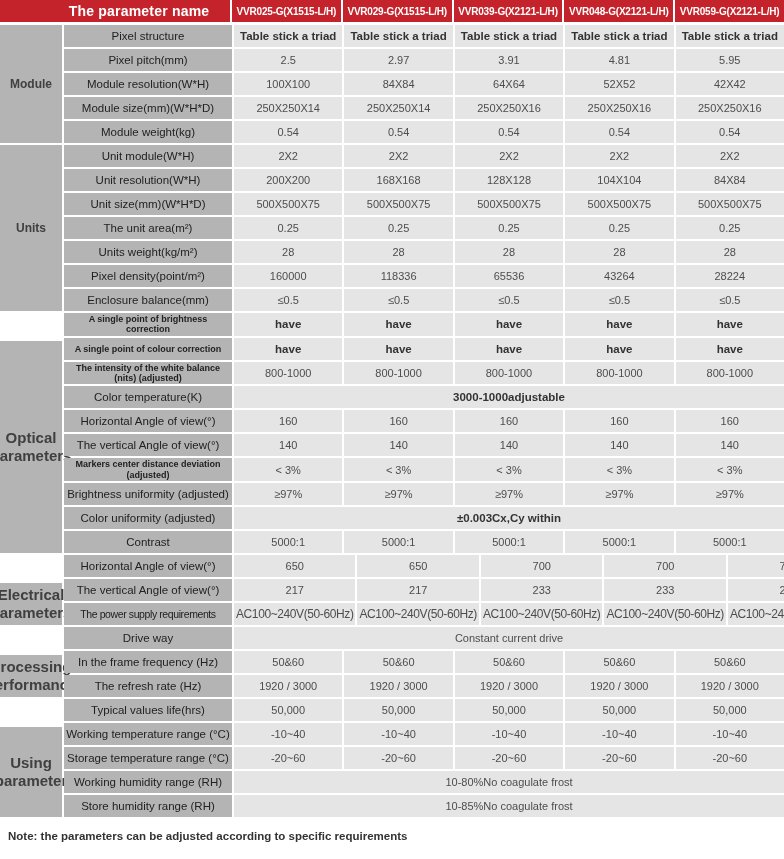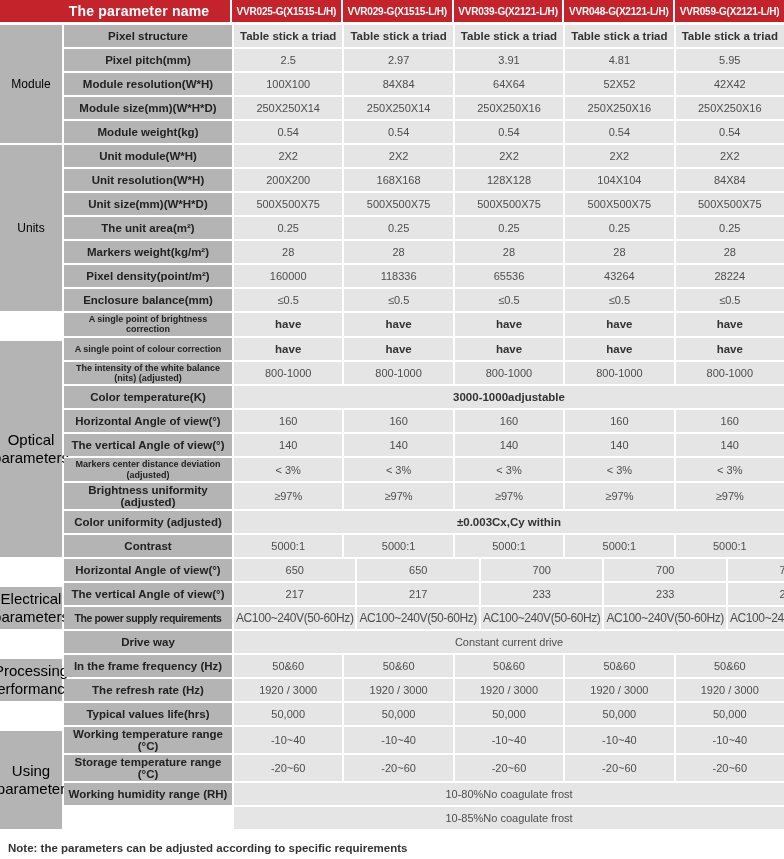--- a/index.html
+++ b/index.html
@@ -25,35 +25,35 @@
     min-height: 22px;
     display: flex; align-items: center; justify-content: center;
     font-size: 10px; font-weight: 700;
     letter-spacing: -0.2px;
     white-space: nowrap;
   }
   .hcell.first { font-size: 14px; letter-spacing: 0.2px; padding-left: 48px; }
 
   .scell {
     background: #b4b4b4;
-    color: #000000;
+    color: #404040;
     display: flex; align-items: center; justify-content: center;
     text-align: center;
-    font-weight: 400; font-size: 12px;
+    font-weight: 700; font-size: 12px;
     padding: 2px;
   }
   .scell.small { font-size: 15px; line-height: 1.2; margin-top: 28px; }
 
   .pcell {
     background: #b4b4b4;
     color: #222;
     min-height: 22px;
     display: flex; align-items: center; justify-content: center;
     text-align: center;
-    font-weight: 700; font-size: 11.5px;
+    font-weight: 400; font-size: 11.5px;
     padding: 1px 2px;
   }
   .pcell.smalllbl { font-size: 9px; line-height: 1.15; font-weight: 700; }
   .pcell.tight { font-size: 10.5px; letter-spacing: -0.4px; white-space: nowrap; }
 
   .vcell {
     background: #e5e5e5;
     color: #4d4d4d;
     min-height: 22px;
     display: flex; align-items: center; justify-content: center;
@@ -139,21 +139,21 @@
         <div class="vcell">500X500X75</div>
         <div class="vcell">500X500X75</div>
         <div class="vcell">500X500X75</div>
         <div class="vcell">500X500X75</div>
         <div class="pcell">The unit area(m²)</div>
         <div class="vcell">0.25</div>
         <div class="vcell">0.25</div>
         <div class="vcell">0.25</div>
         <div class="vcell">0.25</div>
         <div class="vcell">0.25</div>
-        <div class="pcell">Markers weight(kg/m²)</div>
+        <div class="pcell">Units weight(kg/m²)</div>
         <div class="vcell">28</div>
         <div class="vcell">28</div>
         <div class="vcell">28</div>
         <div class="vcell">28</div>
         <div class="vcell">28</div>
         <div class="pcell">Pixel density(point/m²)</div>
         <div class="vcell">160000</div>
         <div class="vcell">118336</div>
         <div class="vcell">65536</div>
         <div class="vcell">43264</div>
@@ -273,18 +273,19 @@
         <div class="vcell">-10~40</div>
         <div class="vcell">-10~40</div>
         <div class="pcell">Storage temperature range (°C)</div>
         <div class="vcell">-20~60</div>
         <div class="vcell">-20~60</div>
         <div class="vcell">-20~60</div>
         <div class="vcell">-20~60</div>
         <div class="vcell">-20~60</div>
         <div class="pcell">Working humidity range (RH)</div>
         <div class="vcell span">10-80%No coagulate frost</div>
+        <div class="pcell">Store humidity range (RH)</div>
         <div class="vcell span">10-85%No coagulate frost</div>
       </div>
     </div>
 
   <div class="note">Note: the parameters can be adjusted according to specific requirements</div>
 </div>
 
 </body></html>

